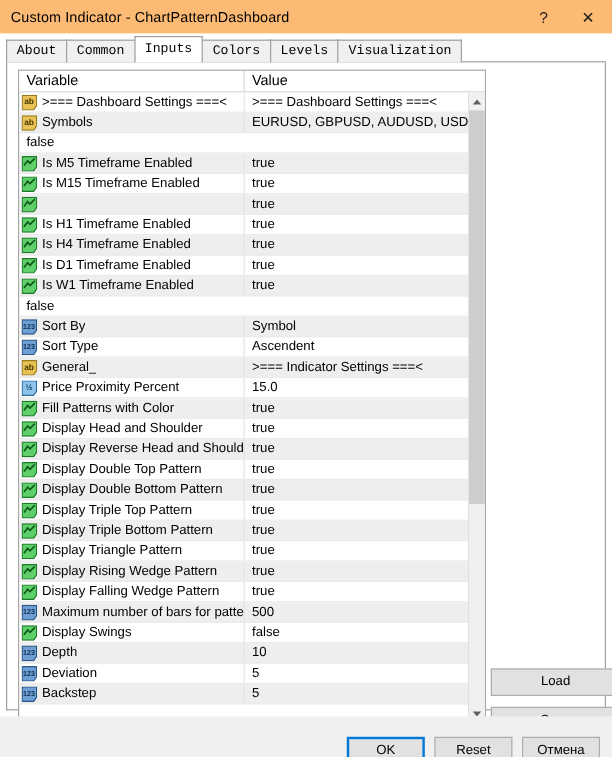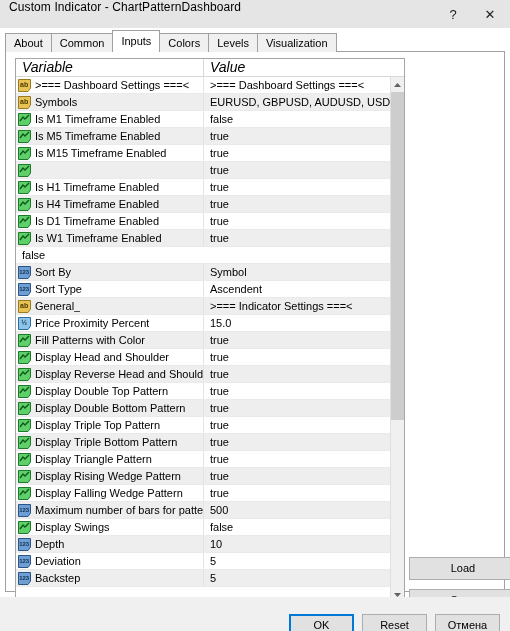--- a/index.html
+++ b/index.html
@@ -15,22 +15,22 @@
     position: relative;
   }
   .window {
     position: absolute; inset: 0;
     background: #ffffff;
     display: flex; flex-direction: column;
   }
   
   .titlebar {
     height: 28px;
-    background: #e5e5e5;
-    display: flex; align-items: flex-start;
+    background: #fdba74;
+    display: flex; align-items: center;
     flex: none;
     position: relative;
   }
   .title-text {
     padding-left: 9px;
     font-size: 12px;
     color: #000;
     letter-spacing: 0.1px;
   }
   .win-buttons {
@@ -65,20 +65,21 @@
     padding: 0 8px;
     font-size: 11px;
     border: 1px solid #a0a0a0;
     border-bottom: none;
     background: #f0f0f0;
     margin-right: -1px;
     color: #000;
     cursor: default;
     white-space: nowrap;
     position: relative;
+    font-family: Liberation Mono, monospace;
   }
   .tab.active {
     background: #ffffff;
     height: 21px;
     line-height: 20px;
     z-index: 3;
     margin-top: -3px;
   }
   .tabline {
     position: absolute;
@@ -113,28 +114,27 @@
     box-sizing: border-box;
   }
   .grid-header {
     display: flex;
     height: 18px;
     background: #ffffff;
     border-bottom: 1px solid #d8d8d8;
     box-sizing: border-box;
   }
   .hcell {
-    font-size: 14px;
+    font-size: 12px;
     line-height: 17px;
     padding-left: 6px;
     color: #000;
     box-sizing: border-box;
     white-space: nowrap;
     overflow: hidden;
-    font-style: italic;
   }
   .hcell.var { width: 188px; border-right: 1px solid #d8d8d8; }
   .hcell.val { flex: 1; }
 
   .grid-body {
     position: absolute;
     top: 18px; left: 0; right: 14px; bottom: 0;
     overflow: hidden;
   }
   .row {
@@ -296,29 +296,20 @@
                   <svg width="13" height="13" viewBox="0 0 13 13">
                     <path d="M0.5 0.5 H12.5 V9 L10 12.5 H0.5 Z" fill="#e8c255" stroke="#9a7c20" stroke-width="1"></path>
                     <text x="6.2" y="8" font-family="Liberation Sans, sans-serif" font-size="7" font-weight="bold" fill="#4a3a00" text-anchor="middle">ab</text>
                   </svg>
                 </span>
                 <span class="vlabel">Symbols</span>
               </div>
               <div class="cell-val">EURUSD, GBPUSD, AUDUSD, USDCAD...</div>
             </div>
             <div class="row">
-              <div class="cell-var">
-                <span class="ico">
-                  <svg width="13" height="13" viewBox="0 0 13 13">
-                    <path d="M0.5 0.5 H12.5 V9 L10 12.5 H0.5 Z" fill="#5fcf6a" stroke="#1d7a2a" stroke-width="1"></path>
-                    <polyline points="2,8 5,4 7,6 11,2" fill="none" stroke="#0d5a18" stroke-width="1.4"></polyline>
-                  </svg>
-                </span>
-                <span class="vlabel">Is M1 Timeframe Enabled</span>
-              </div>
               <div class="cell-val">false</div>
             </div>
             <div class="row alt">
               <div class="cell-var">
                 <span class="ico">
                   <svg width="13" height="13" viewBox="0 0 13 13">
                     <path d="M0.5 0.5 H12.5 V9 L10 12.5 H0.5 Z" fill="#5fcf6a" stroke="#1d7a2a" stroke-width="1"></path>
                     <polyline points="2,8 5,4 7,6 11,2" fill="none" stroke="#0d5a18" stroke-width="1.4"></polyline>
                   </svg>
                 </span>

